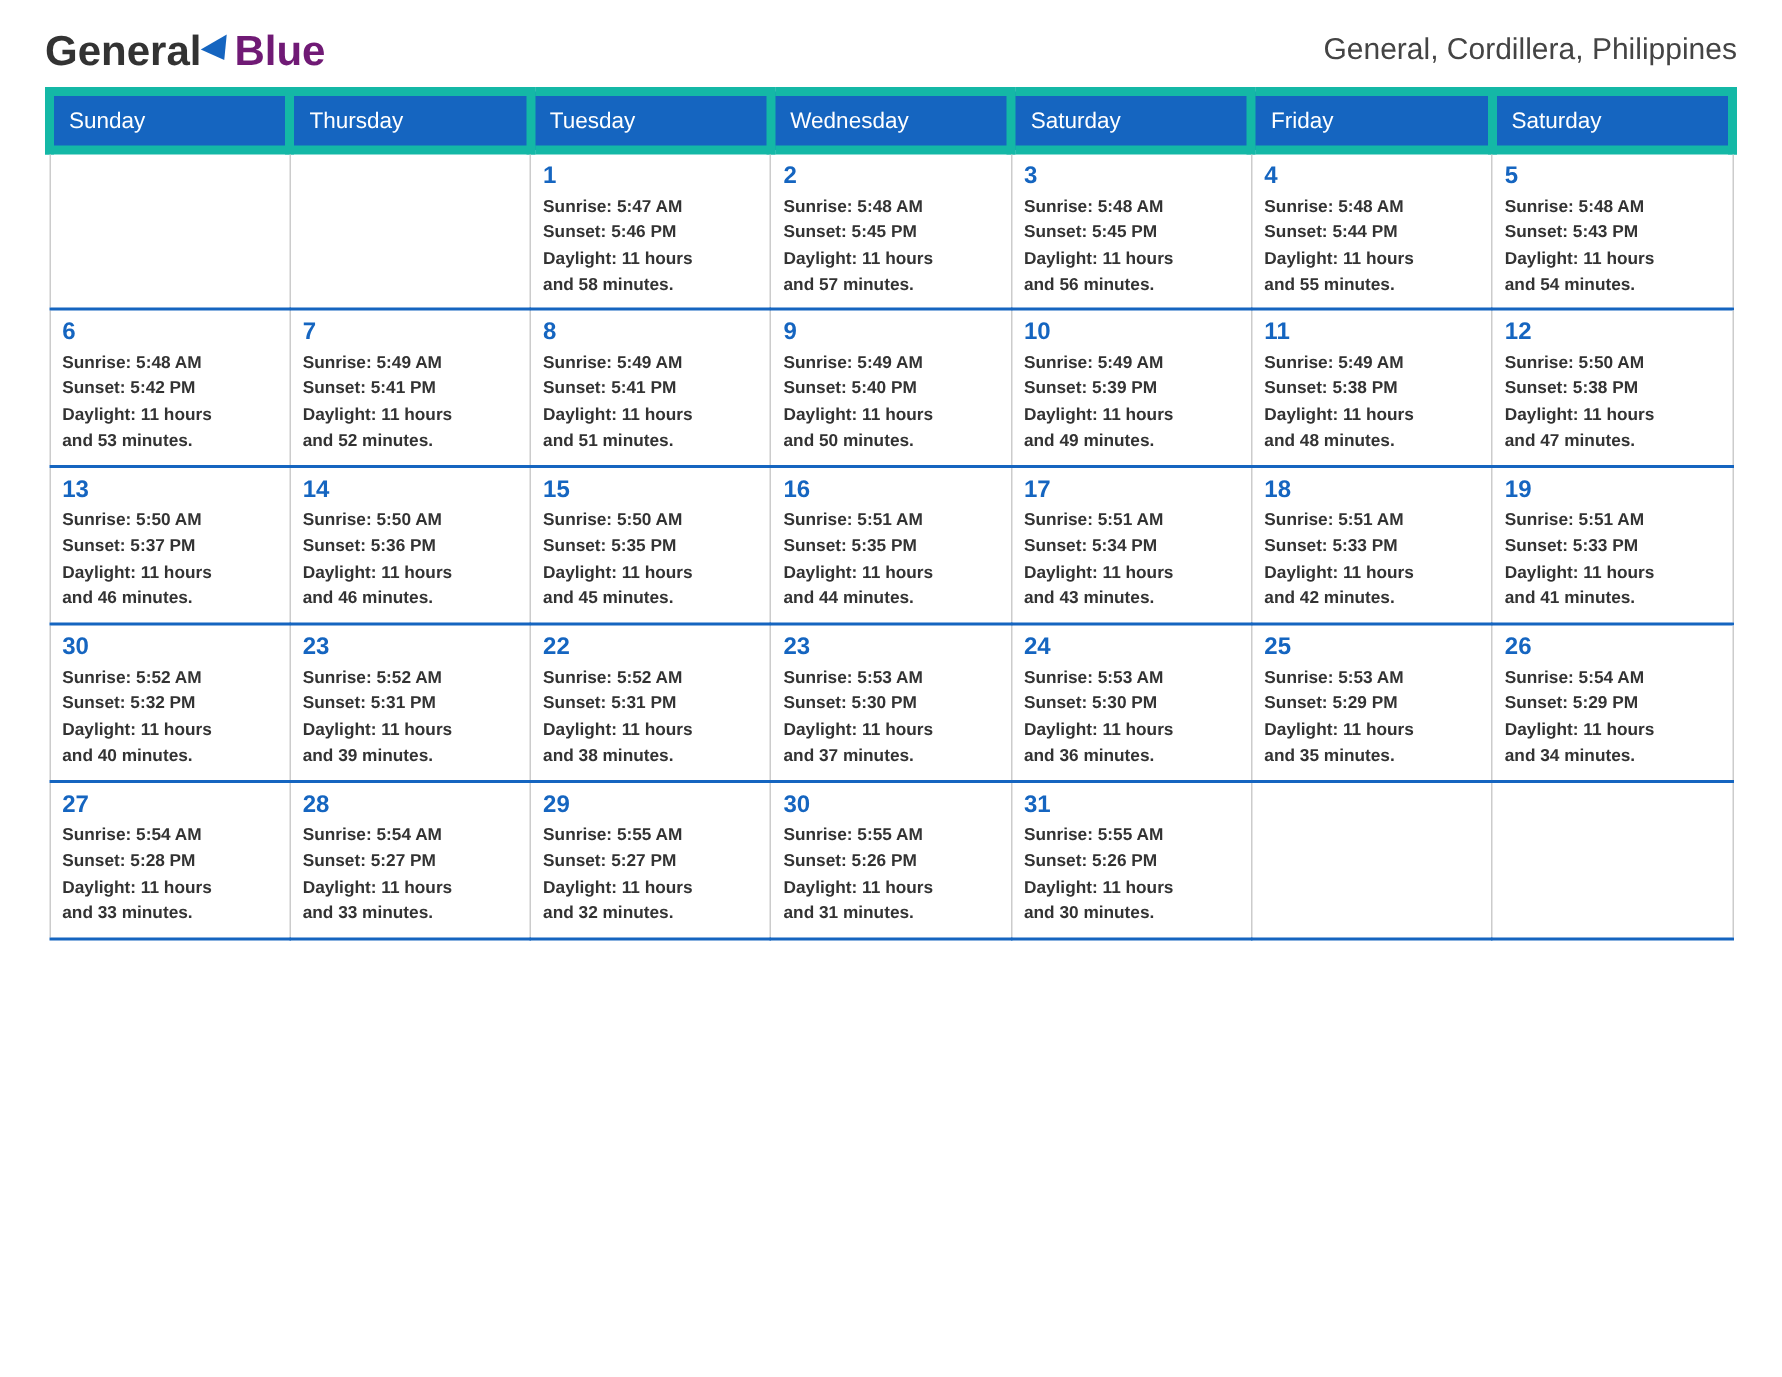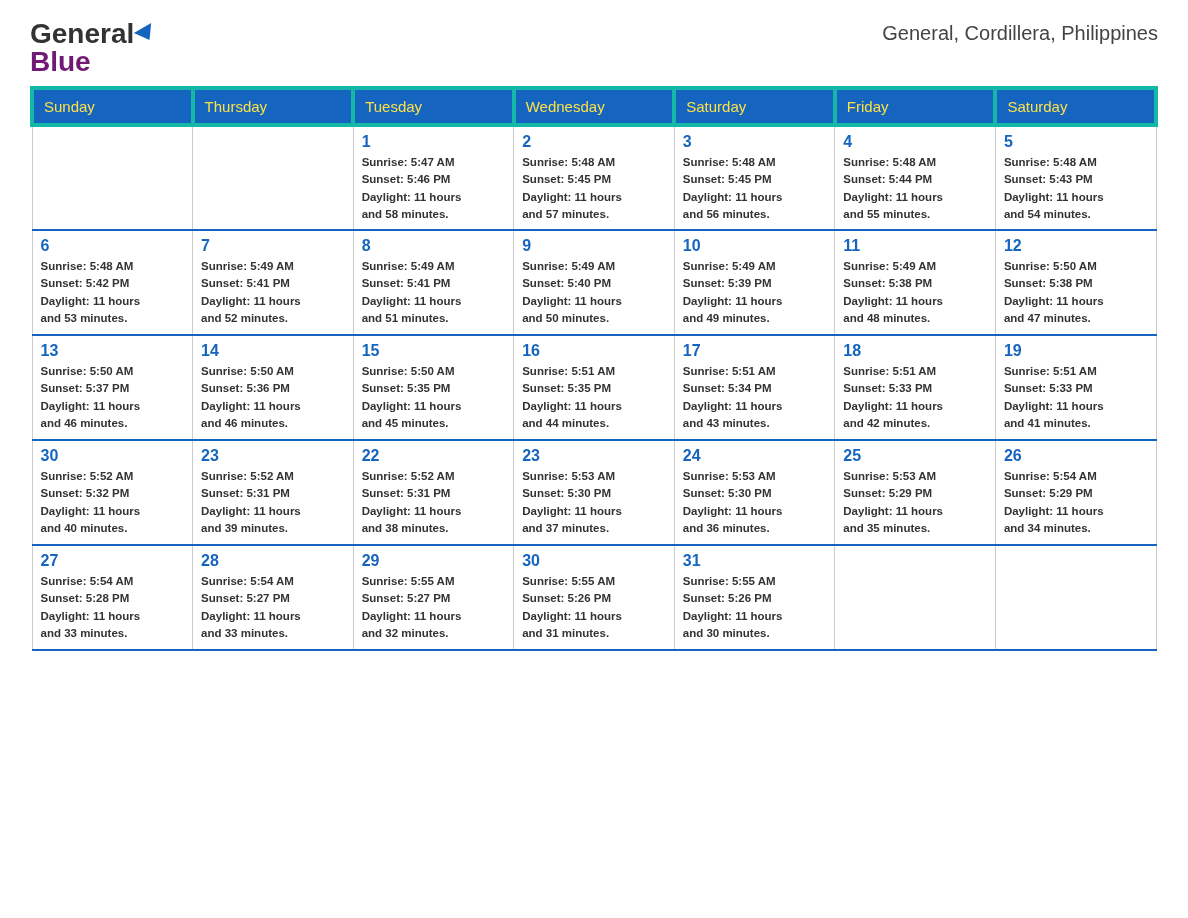--- a/index.html
+++ b/index.html
@@ -11,21 +11,21 @@
       padding: 20px 30px 30px 30px;
     }
     .header {
       display: flex;
       justify-content: space-between;
       align-items: flex-start;
       margin-bottom: 10px;
     }
     .logo {
       display: flex;
-      flex-direction: column;
+      flex-direction: row;
       align-items: flex-start;
     }
     .logo-general {
       font-size: 28px;
       font-weight: bold;
       color: #333;
       line-height: 1;
     }
     .logo-blue {
       font-size: 28px;
@@ -62,26 +62,26 @@
       color: #444;
       margin-top: 2px;
     }
     table {
       width: 100%;
       border-collapse: collapse;
       margin-top: 8px;
     }
     thead tr th {
       background-color: #1565c0;
-      color: #fde047;
+      color: #ffffff;
       font-size: 15px;
       font-weight: normal;
       padding: 8px 10px;
       text-align: left;
-      border: 4px solid #14b8a6;
+      border: 6px solid #14b8a6;
     }
     tbody tr td {
       border: 1px solid #ccc;
       vertical-align: top;
       padding: 6px 8px;
       width: 14.28%;
       min-height: 90px;
       height: 105px;
     }
     .day-number {

